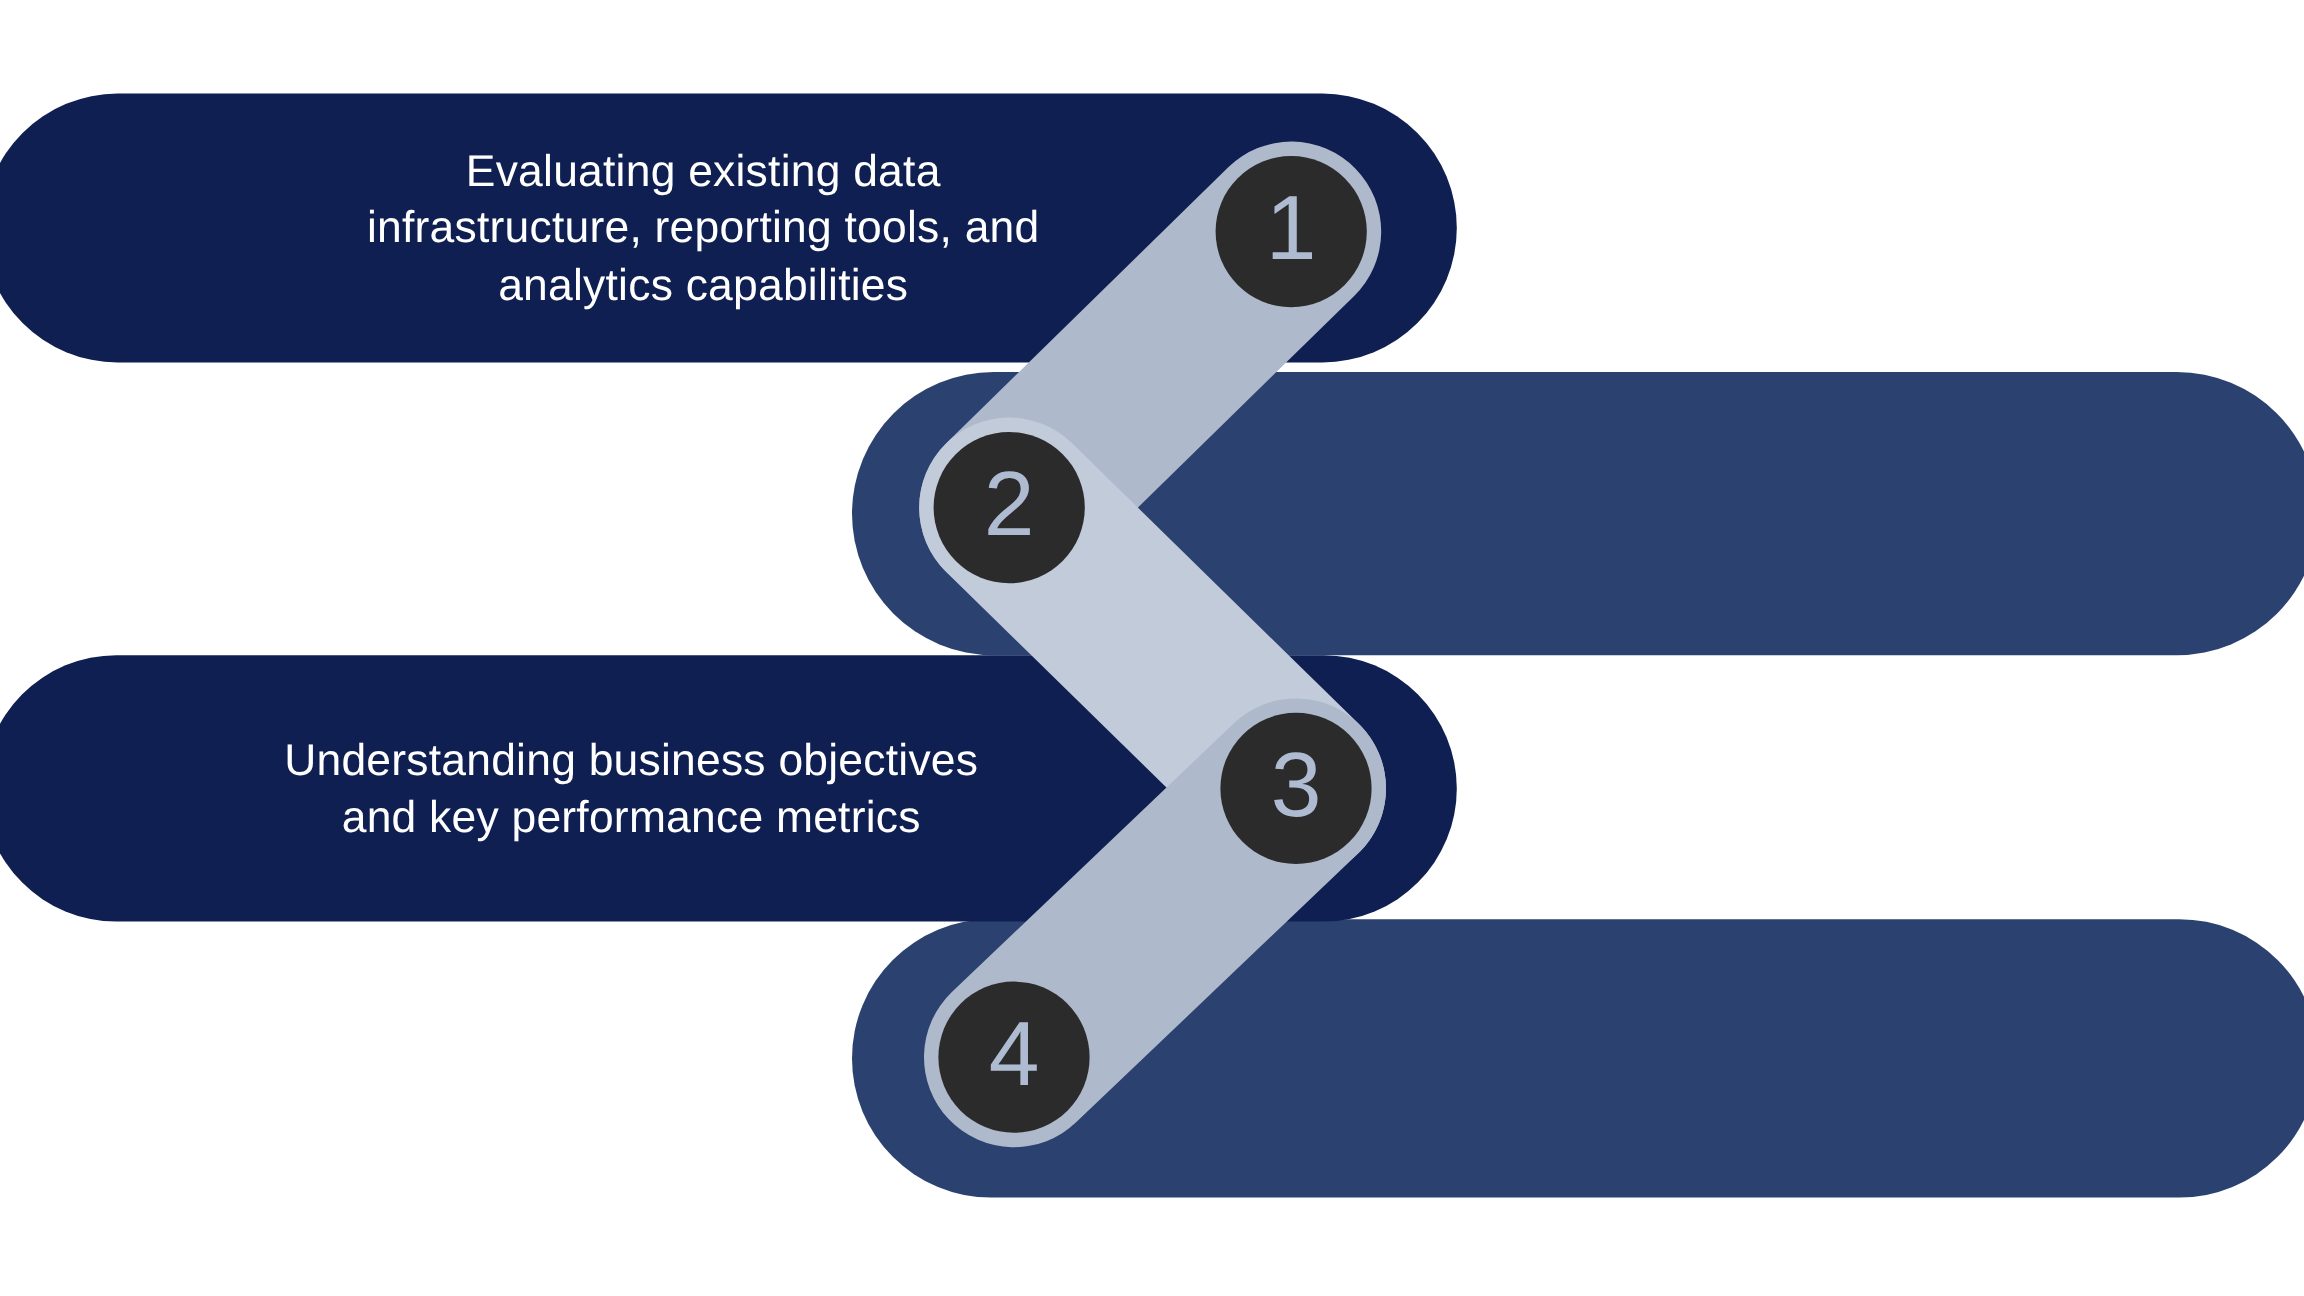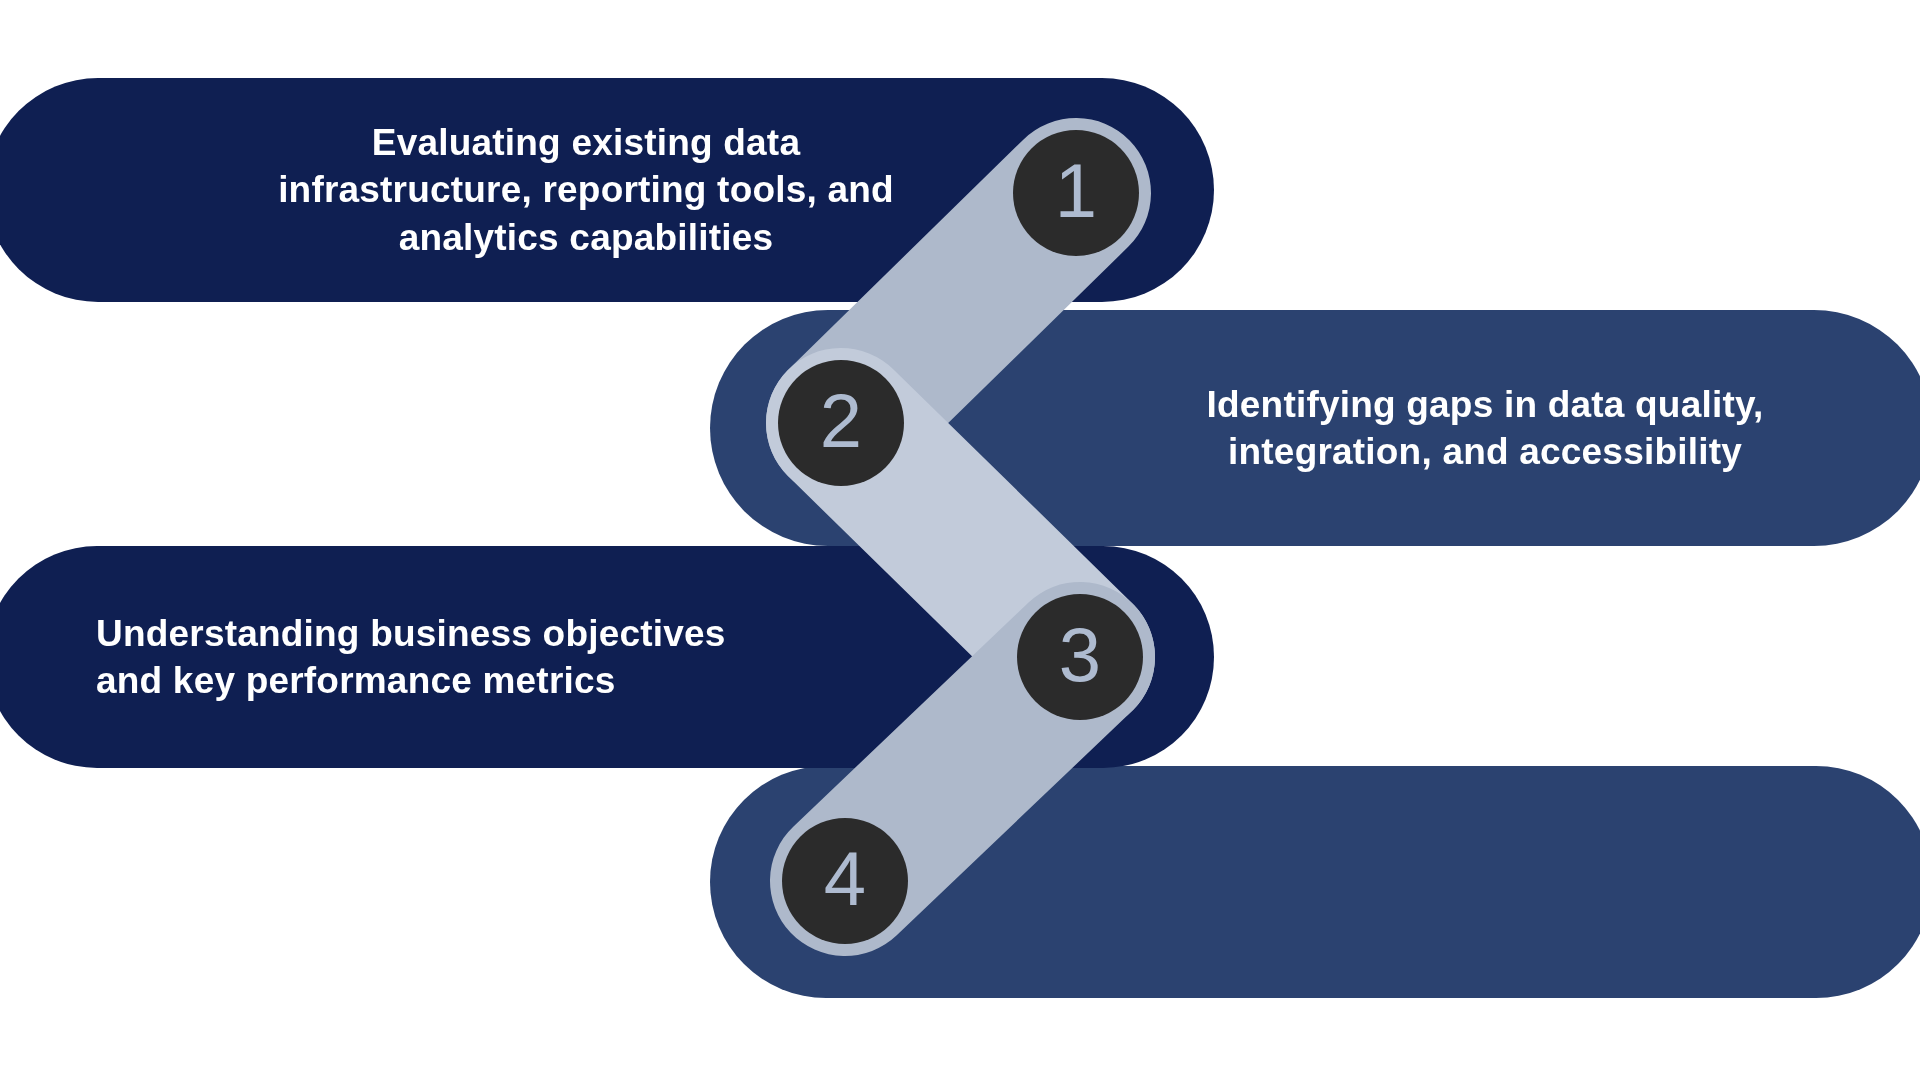--- a/index.html
+++ b/index.html
@@ -32,21 +32,21 @@
     position: absolute;
     inset: 0;
     border-radius: 9999px;
   }
   .bar-text {
     position: relative;
     z-index: 3;
     color: #ffffff;
     font-size: 37px;
     line-height: 1.28;
-    font-weight: 700;
+    font-weight: 400;
     letter-spacing: 0.2px;
     white-space: pre-line;
   }
 
   
   #bar-1 {
     left: -14px;
     top: 78px;
     width: 1228px;
     height: 224px;
@@ -79,21 +79,21 @@
     left: -14px;
     top: 546px;
     width: 1228px;
     height: 222px;
     z-index: 2;
   }
   #bar-3 .bar-shape { background: #0f1f52; }
   #bar-3 .bar-text {
     width: 860px;
     margin-left: 110px;
-    text-align: left;
+    text-align: center;
   }
 
   
   #bar-4 {
     left: 710px;
     top: 766px;
     width: 1222px;
     height: 232px;
     z-index: 1;
   }
@@ -146,22 +146,20 @@
 
   <div class="bar" id="bar-1">
     <div class="bar-shape"></div>
     <div class="bar-text">Evaluating existing data
 infrastructure, reporting tools, and
 analytics capabilities</div>
   </div>
 
   <div class="bar" id="bar-2">
     <div class="bar-shape"></div>
-    <div class="bar-text">Identifying gaps in data quality,
-integration, and accessibility</div>
   </div>
 
   <div class="bar" id="bar-3">
     <div class="bar-shape"></div>
     <div class="bar-text">Understanding business objectives
 and key performance metrics</div>
   </div>
 
   <div class="bar" id="bar-4">
     <div class="bar-shape"></div>

